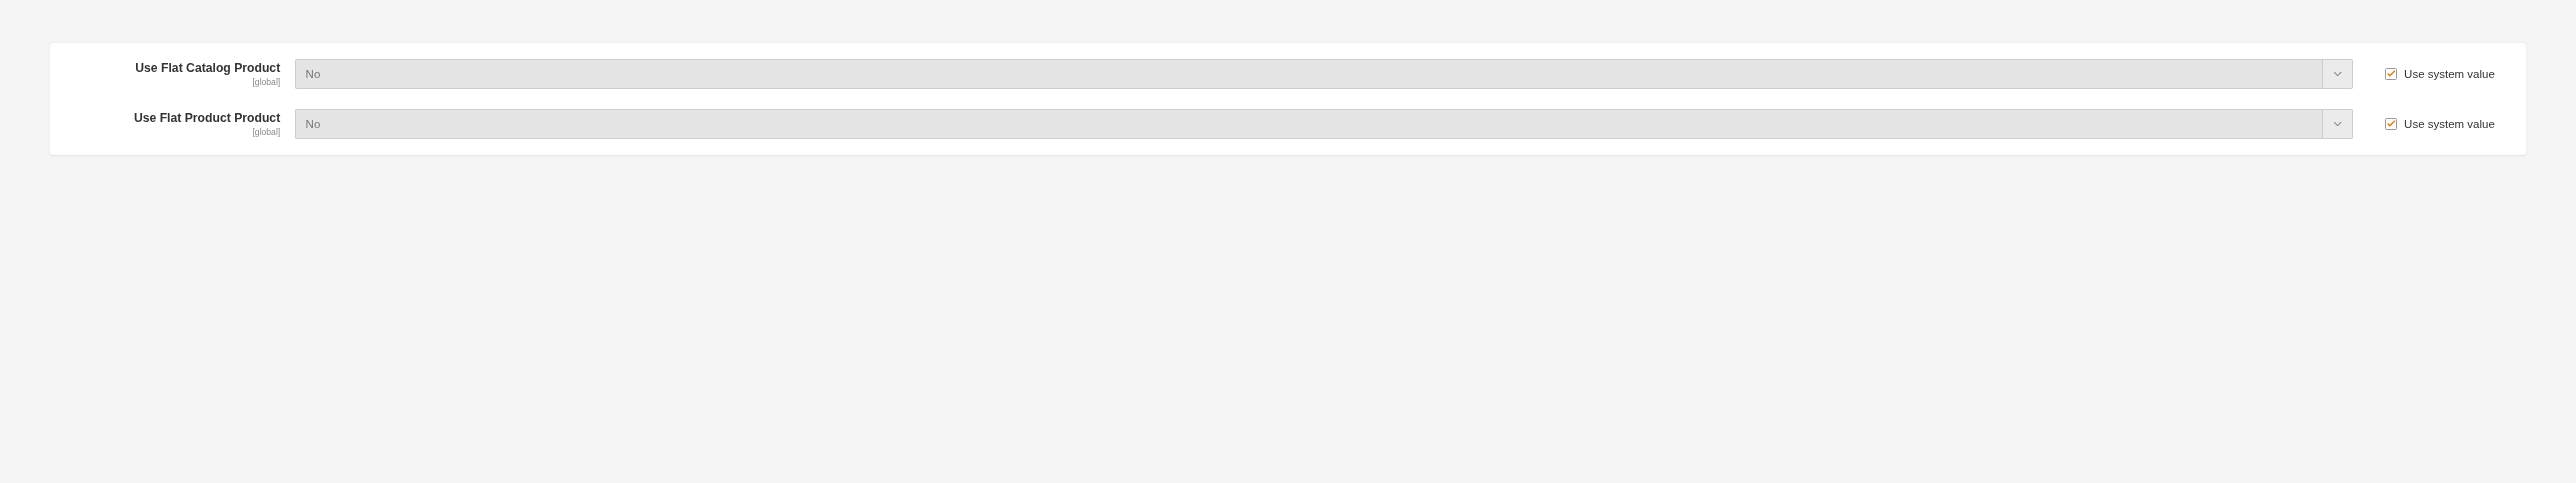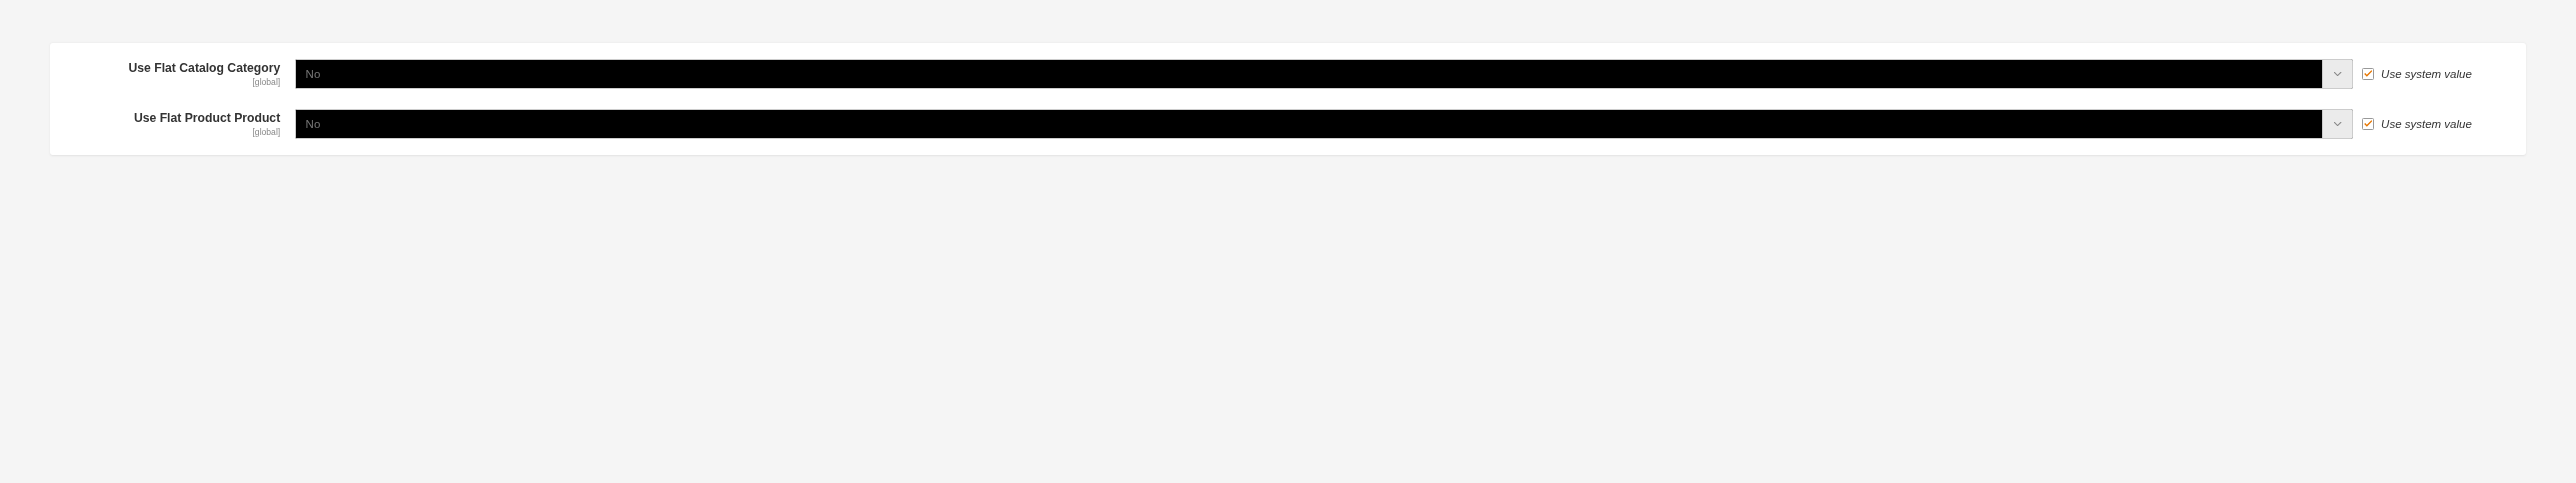--- a/index.html
+++ b/index.html
@@ -44,21 +44,21 @@
       margin-top: 1px;
     }
     .select-col {
       flex: 1;
       position: relative;
     }
     .select-field {
       display: flex;
       align-items: stretch;
       height: 30px;
-      background: #000000;
+      background: #e5e5e5;
       border: 0.7px solid #cccccc;
       border-radius: 1.4px;
     }
     .select-value {
       flex: 1;
       padding: 0 10px;
       font-size: 11.5px;
       color: #777;
       display: flex;
       align-items: center;
@@ -70,25 +70,24 @@
       align-items: center;
       justify-content: center;
       background: #ebebeb;
     }
     .select-arrow svg {
       width: 7.2px;
       height: 4.3px;
     }
     .check-col {
       width: 151px;
-      padding-left: 9px;
+      padding-left: 32px;
       display: flex;
       align-items: center;
       flex-shrink: 0;
-      font-style: italic;
     }
     .checkbox {
       width: 11.5px;
       height: 11.5px;
       border: 0.7px solid #999;
       border-radius: 1.4px;
       background: #fff;
       margin-right: 7.2px;
       display: flex;
       align-items: center;
@@ -105,21 +104,21 @@
       cursor: pointer;
     }
   </style>
 </head>
 <body>
 
 <div class="config-panel">
 
   <div class="config-row">
     <div class="label-col">
-      <div class="label-text">Use Flat Catalog Category</div>
+      <div class="label-text">Use Flat Catalog Product</div>
       <div class="label-scope">[global]</div>
     </div>
     <div class="select-col">
       <div class="select-field">
         <div class="select-value">No</div>
         <div class="select-arrow">
           <svg viewBox="0 0 10 6">
               <path d="M0 0 L5 5 L10 0" fill="none" stroke="#888" stroke-width="1.5"></path>
             </svg>
         </div>

